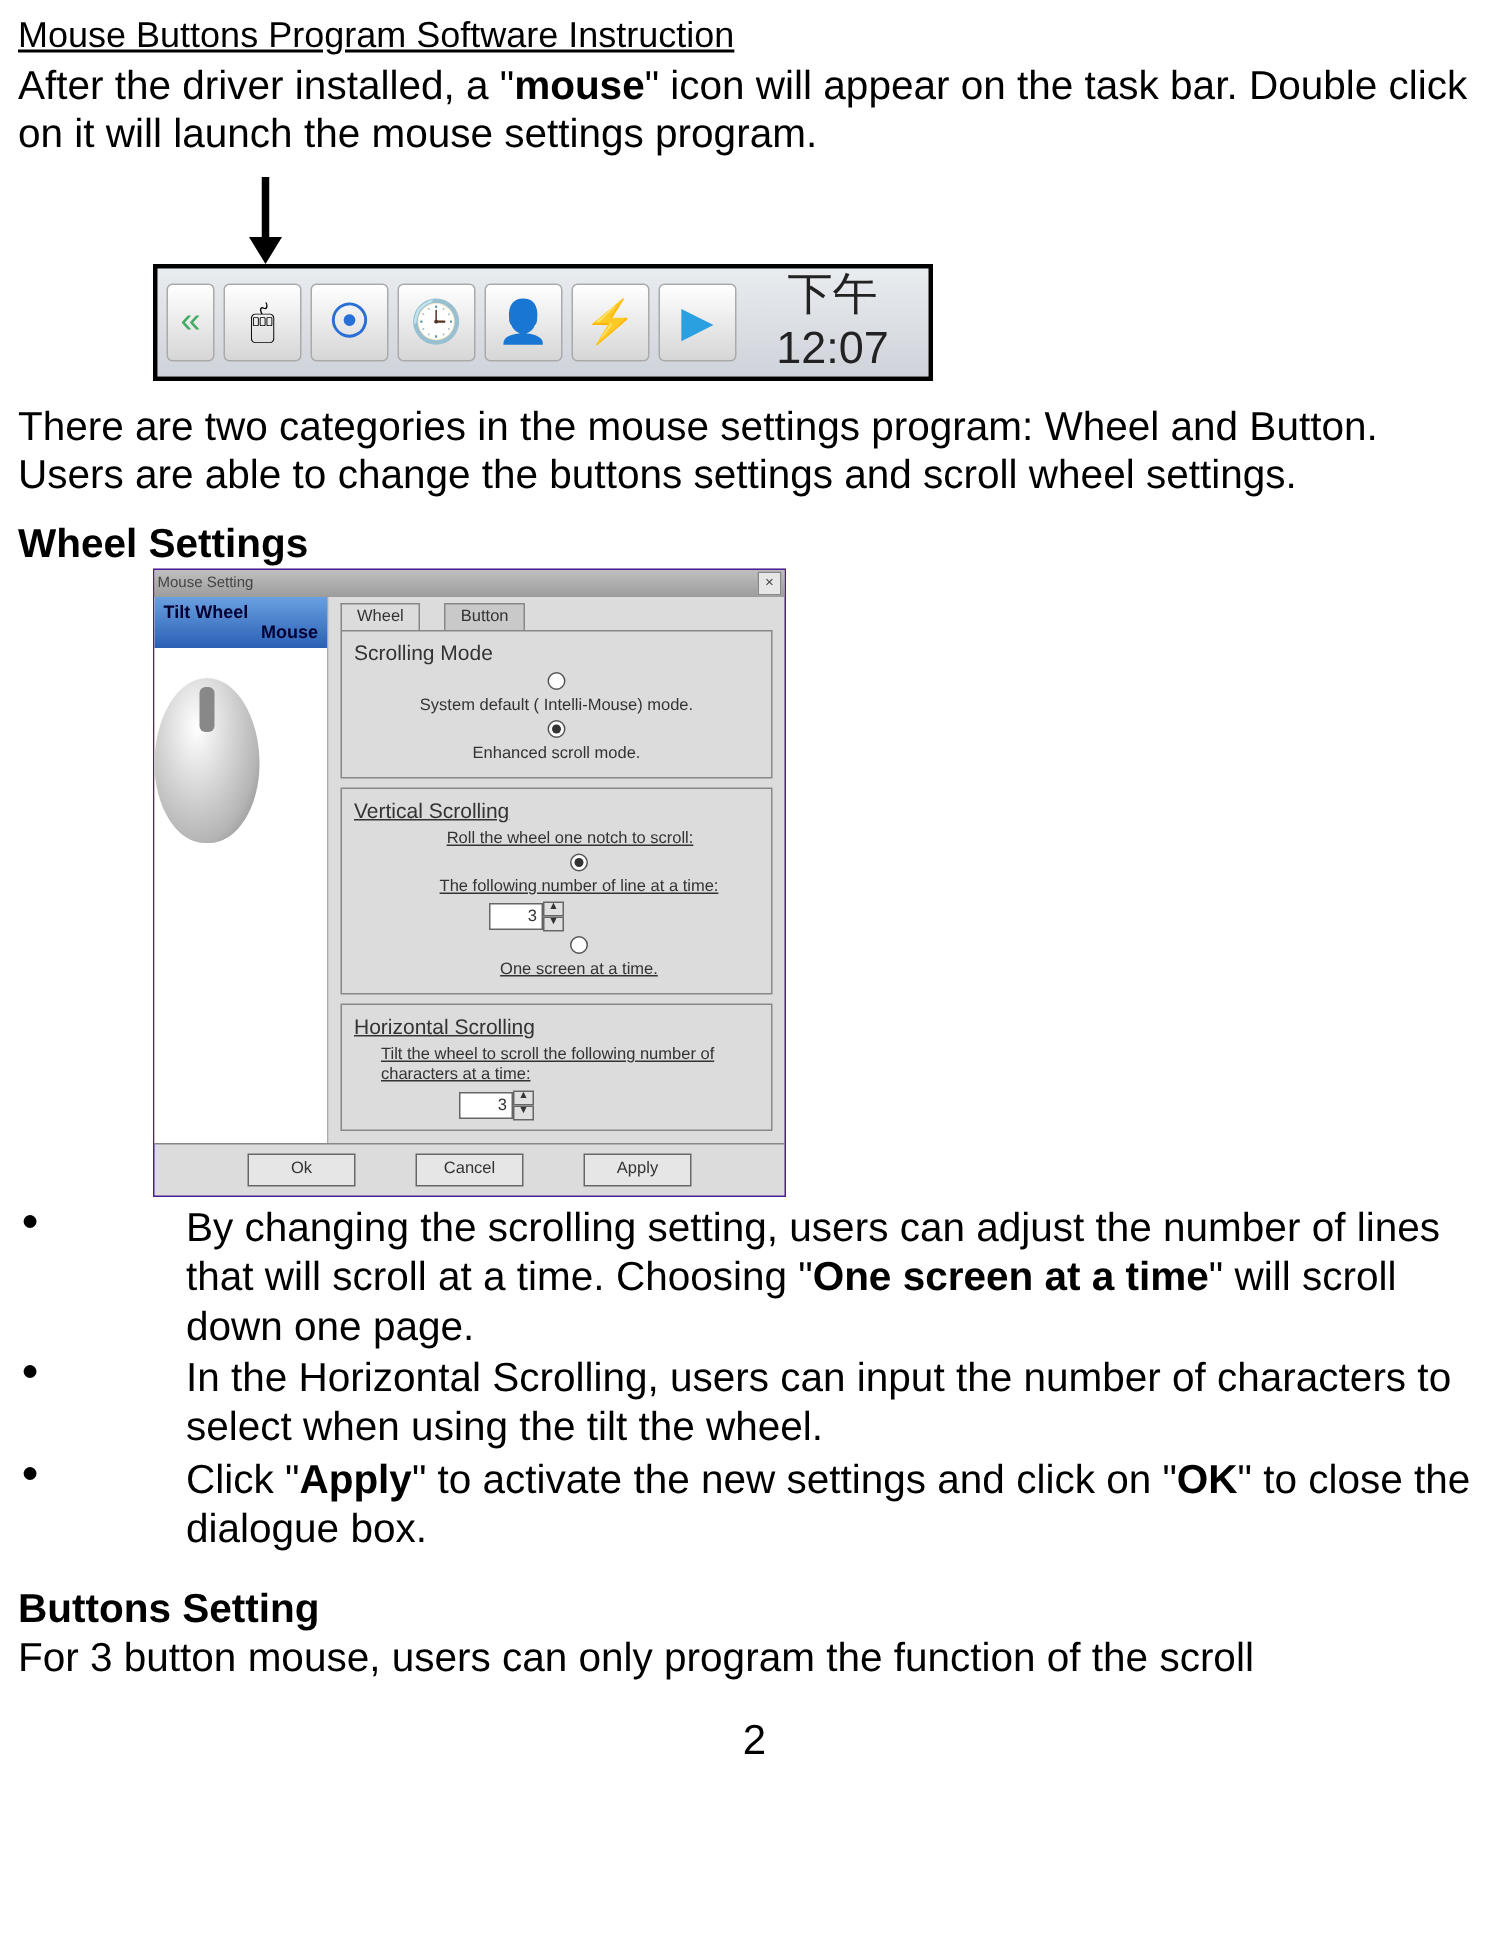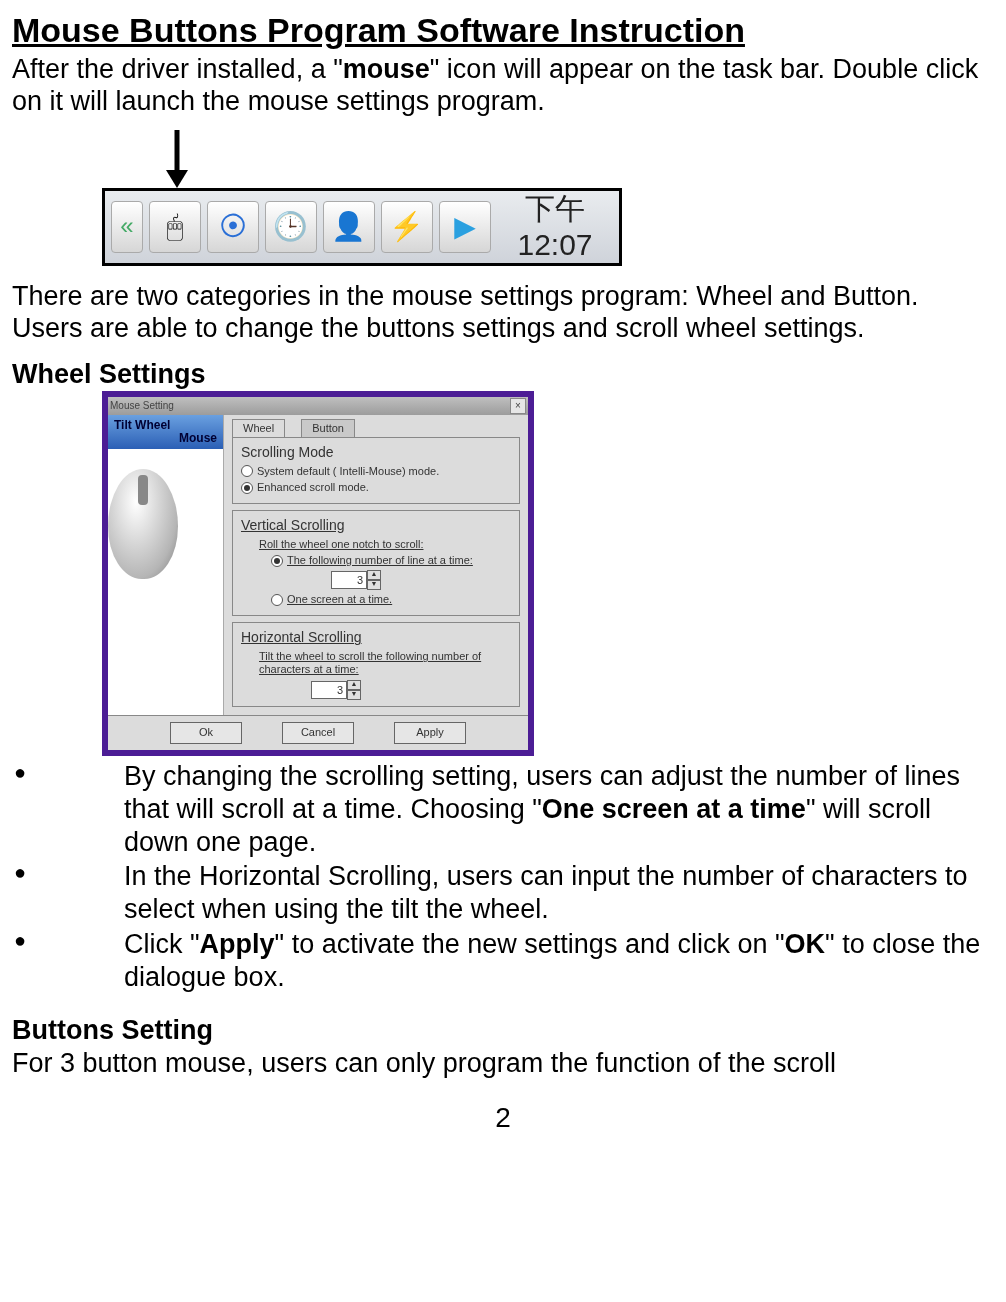--- a/index.html
+++ b/index.html
@@ -7,23 +7,23 @@
     padding: 10px 12px;
     font-family: Arial, Helvetica, sans-serif;
     font-size: 27px;
     line-height: 1.2;
     width: 1006px;
     box-sizing: border-box;
     background: #fff;
     color: #000;
   }
   .title {
-    font-weight: bold;
+    font-weight: normal;
     text-decoration: underline;
-    font-size: 34px;
+    font-size: 24px;
   }
   .intro {
     margin-top: 2px;
     margin-bottom: 12px;
   }
   .bold { font-weight: bold; }
 
   
   .taskbar-fig {
     margin-left: 90px;
@@ -68,21 +68,21 @@
   .section-head {
     font-weight: bold;
     font-size:27px;
     margin-top: 14px;
   }
 
   
   .dialog {
     margin-left: 90px;
     width: 420px;
-    border: 6px solid #4c1d95;
+    border: 1px solid #4c1d95;
     background: #dcdcdc;
     font-size: 11px;
     position: relative;
     color:#333;
   }
   .dialog-titlebar {
     height:18px;
     background: linear-gradient(#bfbfbf,#9c9c9c);
     display:flex;
     justify-content:space-between;
@@ -134,21 +134,21 @@
   }
   .tab.inactive { background:#c9c9c9; }
   .group {
     border:1px solid #888;
     margin-top:0;
     padding:6px 8px;
     background:#dcdcdc;
   }
   .group + .group { margin-top:6px;text-decoration:underline; }
   .group-title { font-size:14px; margin-bottom:4px; }
-  .radio-line, .sub-line { font-size:11px; margin:3px 0; display:flex; align-items:center; gap:4px;}
+  .radio-line, .sub-line { font-size:11px; margin:3px 0; display:flex; align-items:center; gap:4px;flex-direction:column;}
   .radio {
     width:10px; height:10px; border:1px solid #555; border-radius:50%; display:inline-block;
     background:#fff; position:relative;
   }
   .radio.checked::after {
     content:""; position:absolute; inset:2px; background:#333; border-radius:50%;
   }
   .sub-indent { margin-left:18px; }
   .spin {
     display:inline-flex; align-items:center; margin-left:30px;

